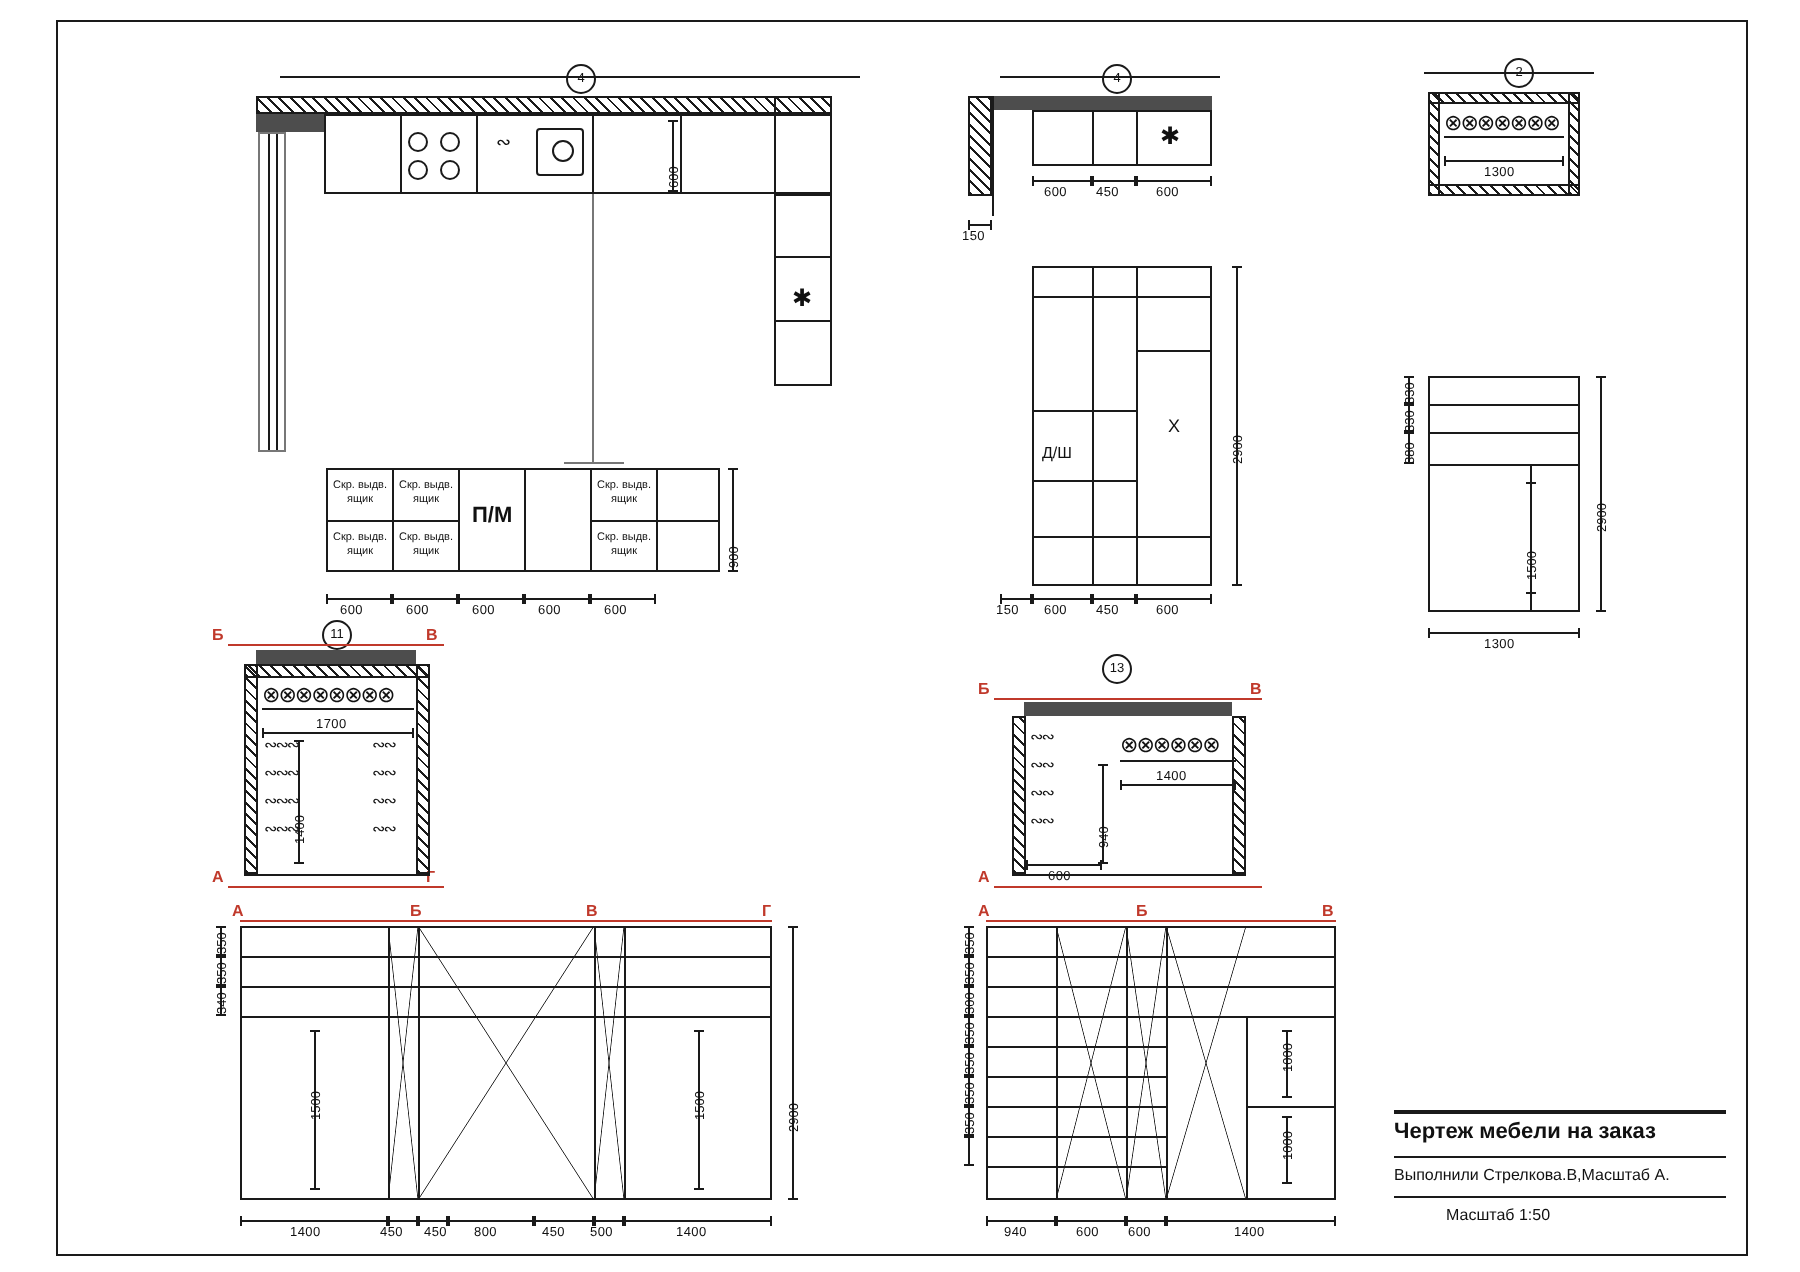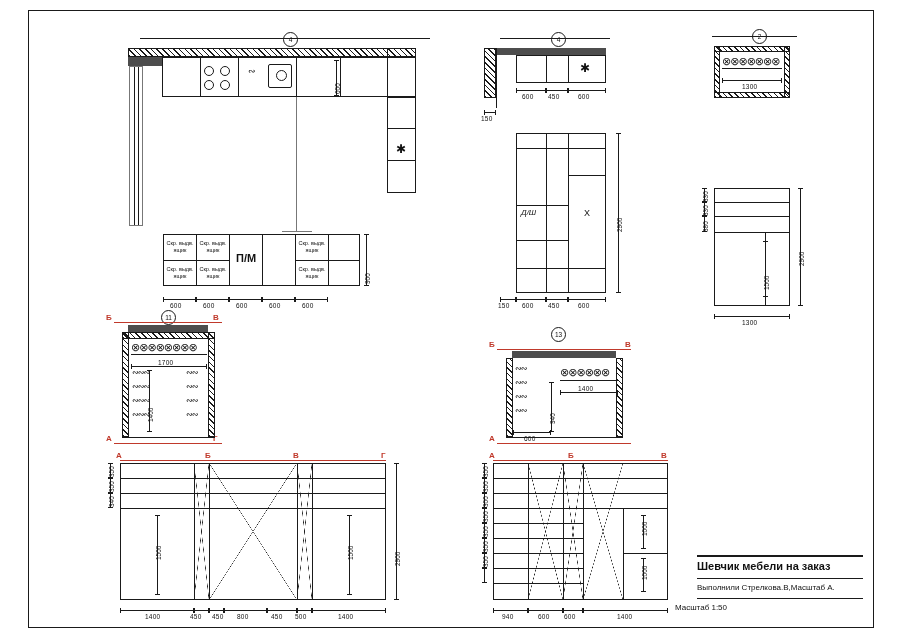--- a/index.html
+++ b/index.html
@@ -143,21 +143,21 @@
   <div class="box" style="left:516px;top:133px;width:90px;height:160px;"></div>
   <div class="ln v" style="left:546px;top:133px;height:160px;"></div>
   <div class="ln v" style="left:568px;top:133px;height:160px;"></div>
   <div class="ln h" style="left:516px;top:148px;width:90px;"></div>
   <div class="ln h" style="left:568px;top:175px;width:38px;"></div>
   <div class="ln h" style="left:516px;top:205px;width:30px;"></div>
   <div class="ln h" style="left:516px;top:240px;width:30px;"></div>
   <div class="ln h" style="left:516px;top:268px;width:90px;"></div>
   <div class="ln h" style="left:546px;top:205px;width:22px;"></div>
   <div class="ln h" style="left:546px;top:240px;width:22px;"></div>
-  <div class="midtxt" style="left:521px;top:208px;font-size:8px;font-style:italic;">Д/Ш</div>
+  <div class="midtxt" style="left:521px;top:222px;font-size:8px;">Д/Ш</div>
   <div class="midtxt" style="left:584px;top:208px;font-size:9px;">X</div>
 
   <div class="vdim" style="left:618px;top:133px;height:160px;"></div>
   <div class="vlbl" style="left:616px;top:232px;">2900</div>
 
   <div class="dim" style="left:500px;top:299px;width:16px;"></div>
   <div class="dim" style="left:516px;top:299px;width:30px;"></div>
   <div class="dim" style="left:546px;top:299px;width:22px;"></div>
   <div class="dim" style="left:568px;top:299px;width:38px;"></div>
   <div class="lbl" style="left:498px;top:302px;">150</div>
@@ -338,19 +338,19 @@
   <div class="dim" style="left:493px;top:610px;width:35px;"></div>
   <div class="dim" style="left:528px;top:610px;width:35px;"></div>
   <div class="dim" style="left:563px;top:610px;width:20px;"></div>
   <div class="dim" style="left:583px;top:610px;width:85px;"></div>
   <div class="lbl" style="left:502px;top:613px;">940</div>
   <div class="lbl" style="left:538px;top:613px;">600</div>
   <div class="lbl" style="left:564px;top:613px;">600</div>
   <div class="lbl" style="left:617px;top:613px;">1400</div>
 
   <div class="ln h" style="left:697px;top:555px;width:166px;height:2px;"></div>
-  <div class="title" style="left:697px;top:560px;">Шевчик мебели на заказ</div>
+  <div class="title" style="left:697px;top:560px;">Чертеж мебели на заказ</div>
   <div class="ln h" style="left:697px;top:578px;width:166px;"></div>
   <div class="sub" style="left:697px;top:583px;">Выполнили Стрелкова.В,Масштаб А.</div>
   <div class="ln h" style="left:697px;top:598px;width:166px;"></div>
-  <div class="sub" style="left:675px;top:603px;">Масштаб 1:50</div>
+  <div class="sub" style="left:723px;top:603px;">Масштаб 1:50</div>
 
 </div>
 
 </body></html>

